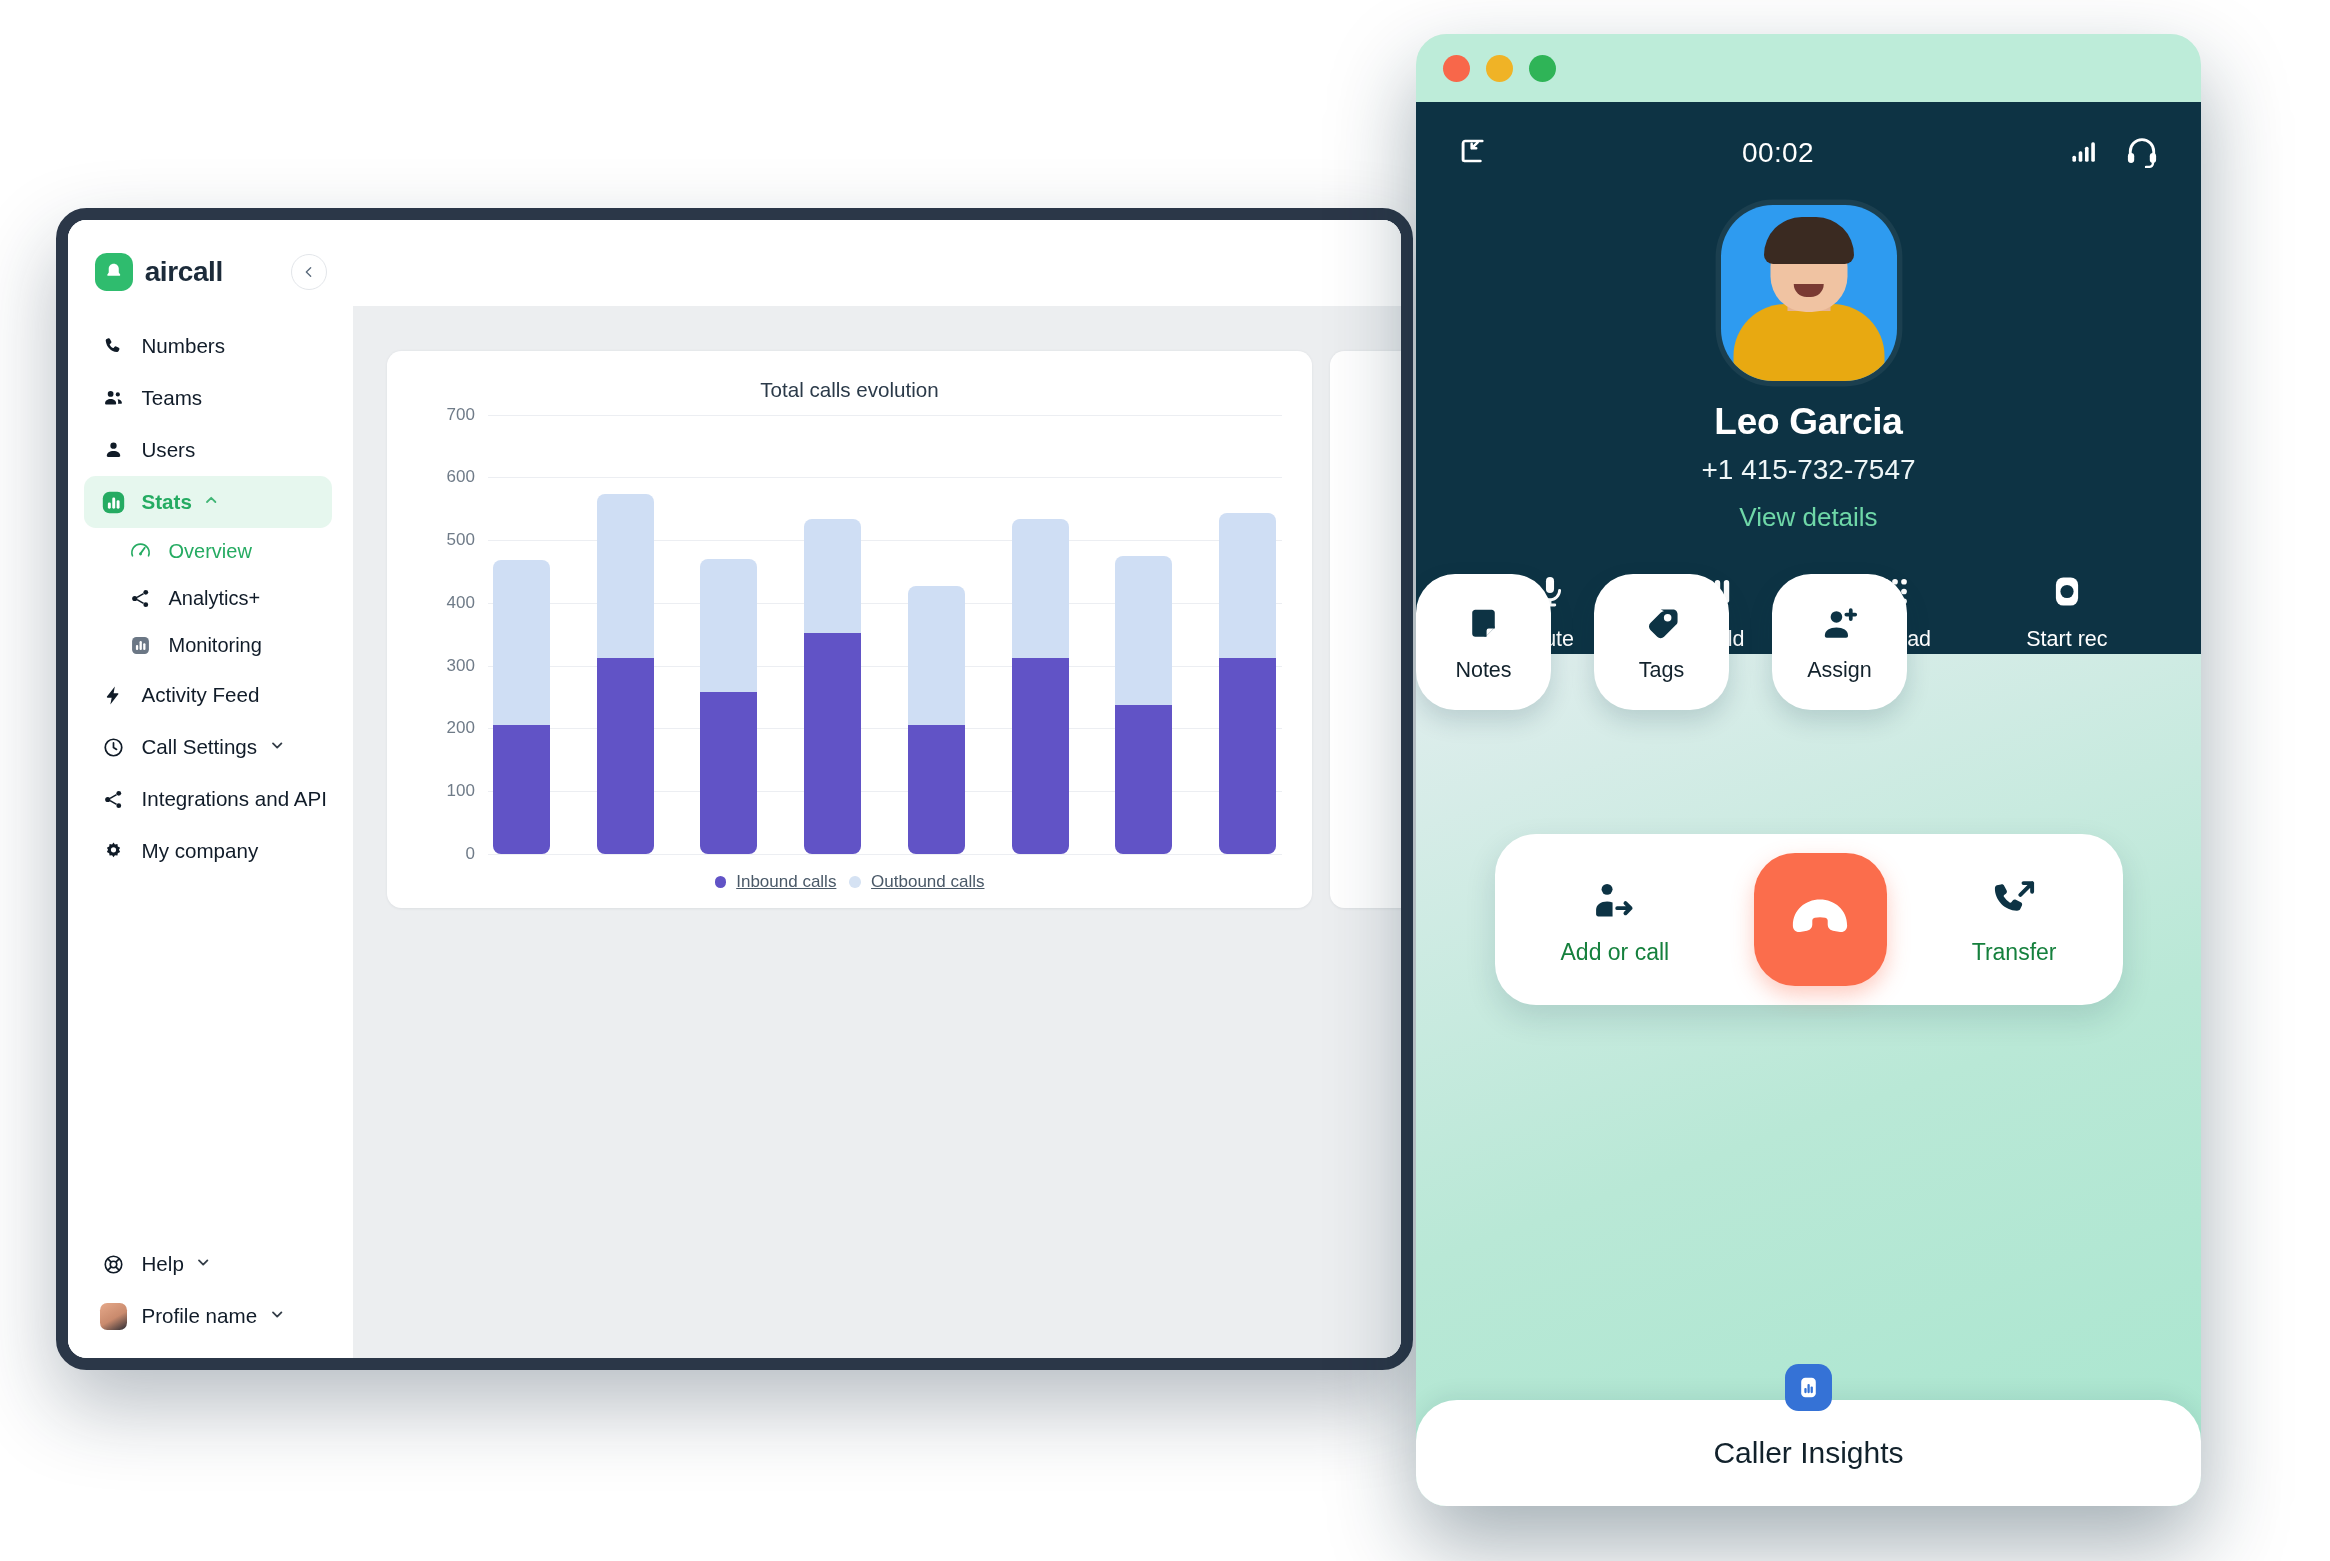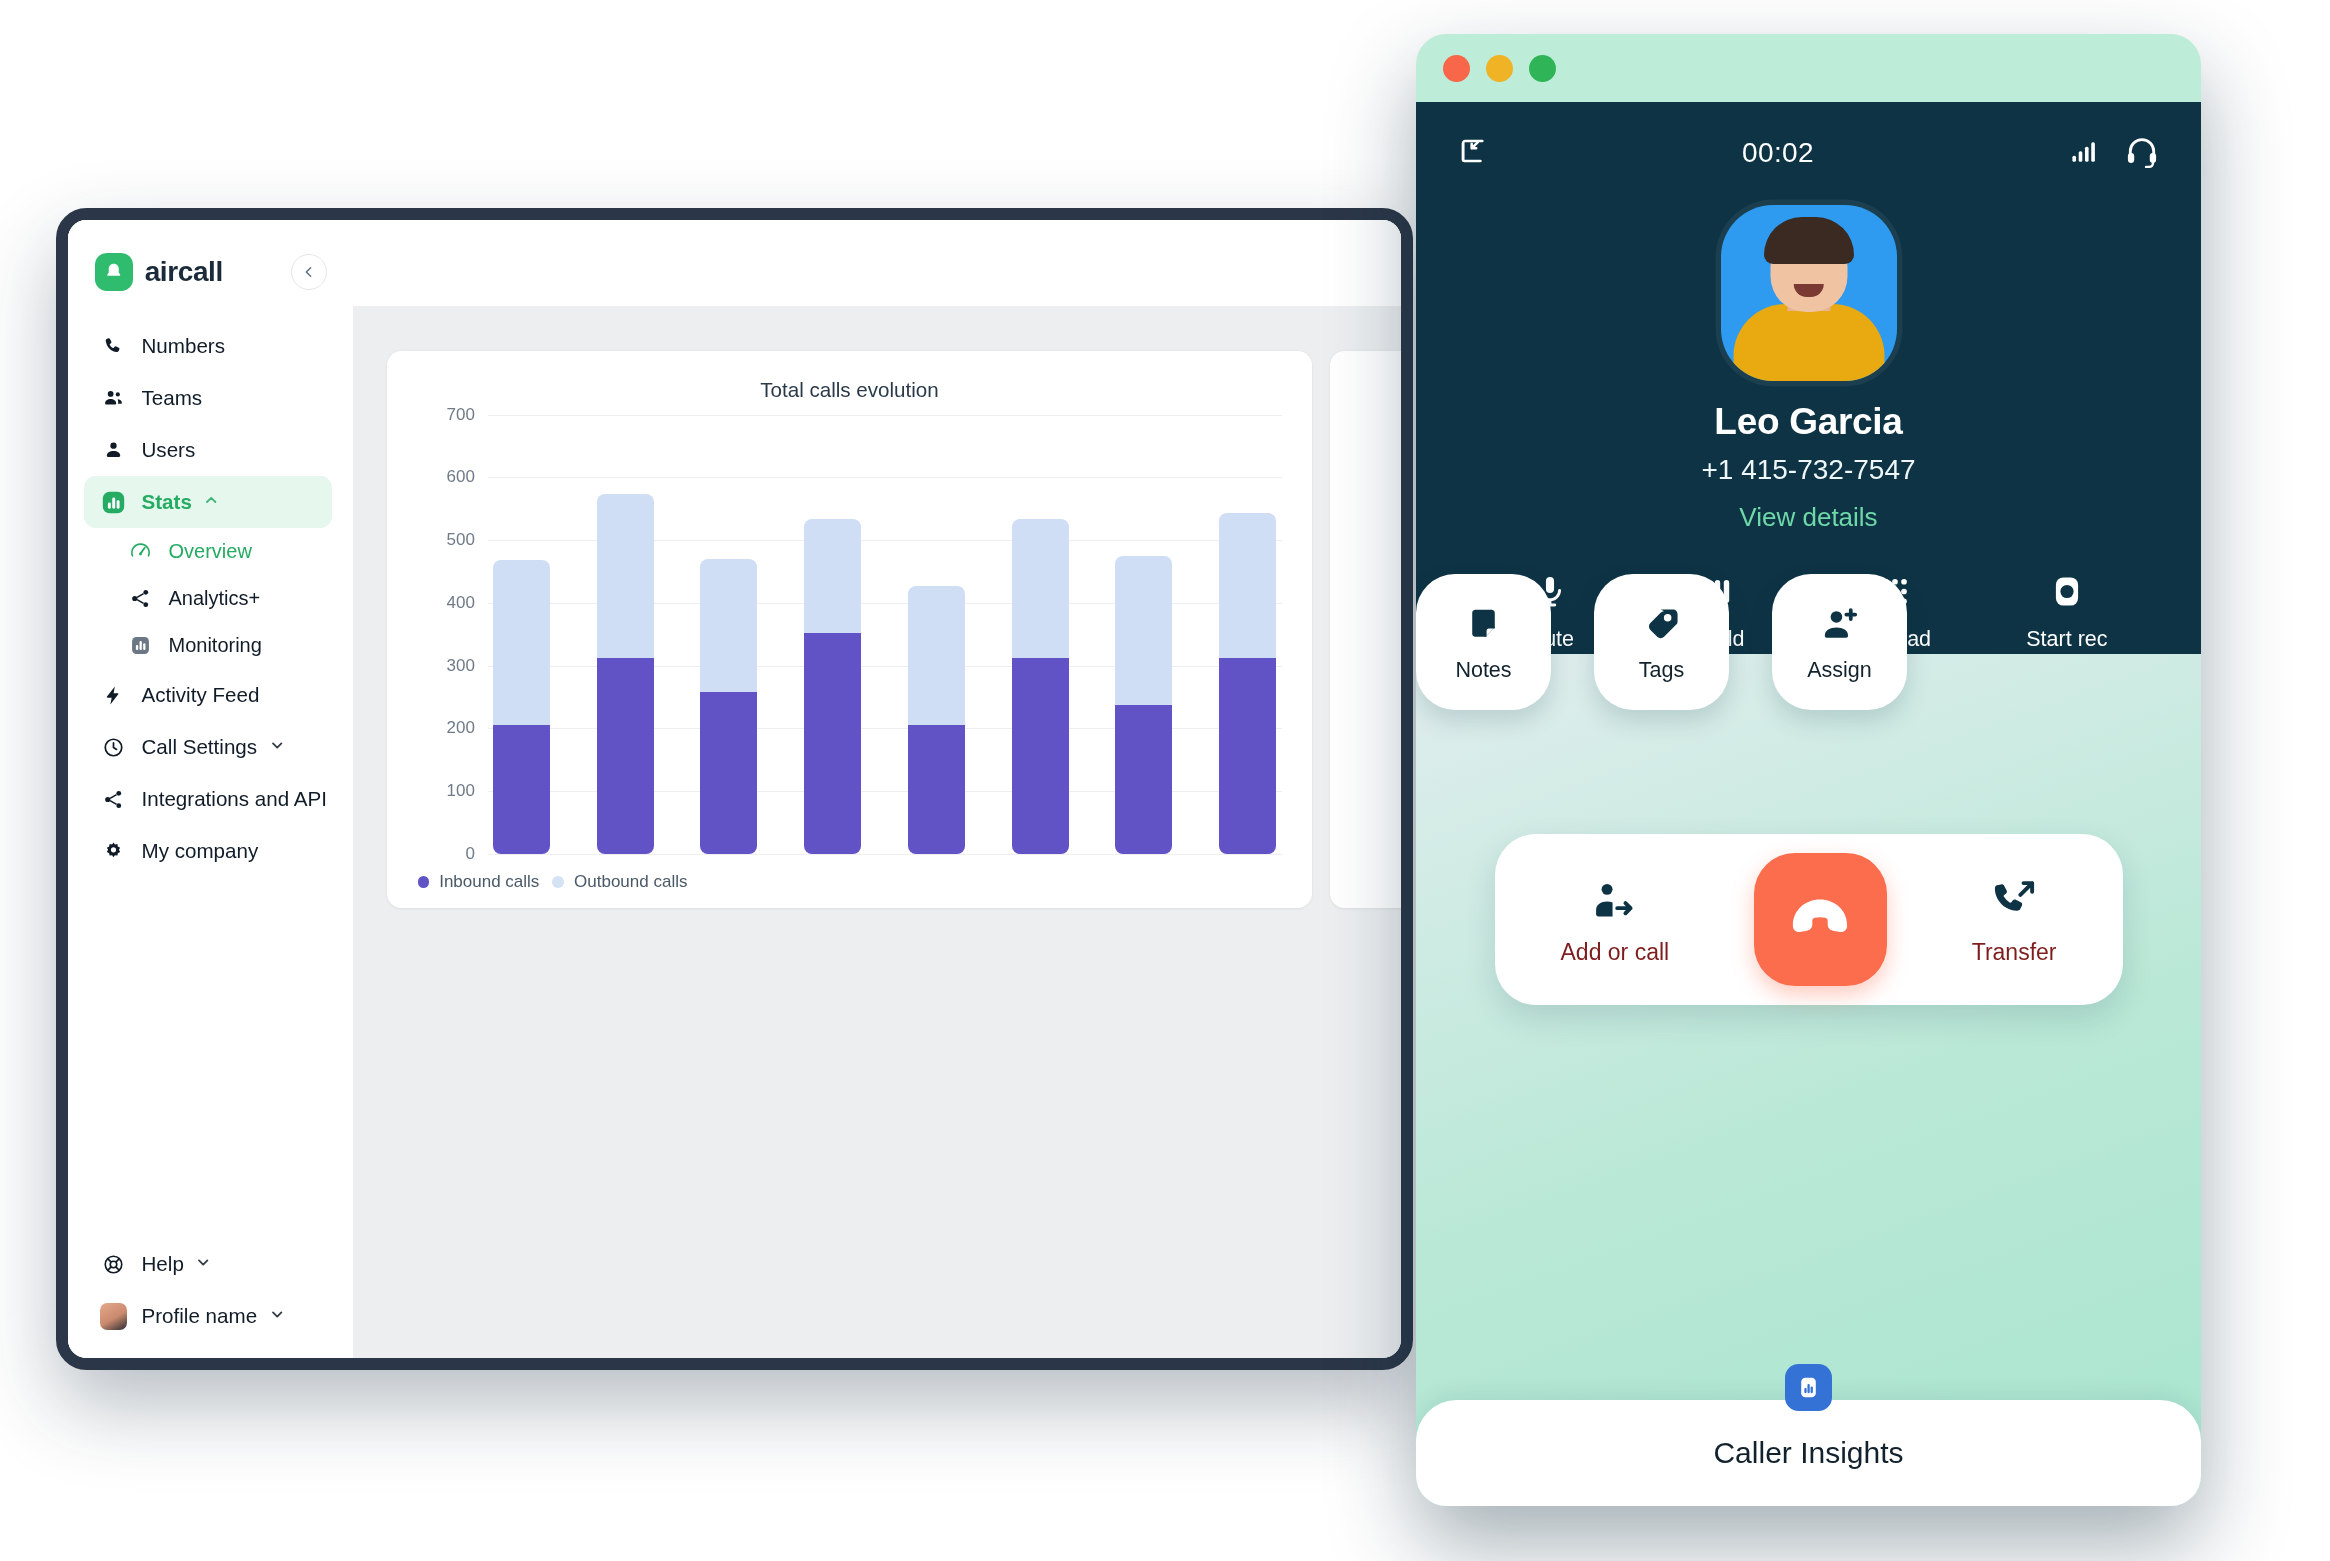--- a/index.html
+++ b/index.html
@@ -101,21 +101,21 @@
   .y-tick { position:absolute; right:12.6px; transform:translateY(-50%); }
   .plot {
     flex:1 1 auto; position:relative;
     border-left:0;
   }
   .gridline { position:absolute; left:0; right:0; height:0.9px; background:#eceef2; }
   .bars { position:absolute; left:0; right:0; bottom:0; top:0; display:flex; align-items:flex-end; justify-content:space-between; padding:0 5.4px; }
   .bar-col { position:relative; width:57px; flex:0 0 57px; height:100%; display:flex; flex-direction:column; justify-content:flex-end; }
   .seg-out { background:#cfdef4; border-radius:8px 8px 0 0; }
   .seg-in  { background:#6153c6; border-radius:0 0 8px 8px; }
-  .legend { display:flex; align-items:center; justify-content:flex-start; gap:13px; margin-top:18px; font-size:17px; color:#4a5968; }
+  .legend { display:flex; align-items:center; justify-content:center; gap:13px; margin-top:18px; font-size:17px; color:#4a5968;text-decoration:underline; }
   .legend span.dot { width:11.7px; height:11.7px; border-radius:50%; display:inline-block; margin-right:10px; vertical-align:middle; }
   .legend .li { display:flex; align-items:center; }
   .chart-card.ghost { width:269px; flex:0 0 269px; }
 
   
   .phone-window {
     position:absolute; left:1416px; top:34px;
     width:785px; height:1472px;
     border-radius:30.5px;
     overflow:hidden;
@@ -167,21 +167,21 @@
   .pill .plabel { font-size:21.5px; color:#12222c; margin-top:7.2px; }
 
   .phone-lower { flex:1 1 auto; position:relative; display:flex; flex-direction:column; align-items:center; }
   .action-bar {
     margin-top:180px; width:628px; height:171px; border-radius:41px; background:#fff;
     display:flex; align-items:center; justify-content:space-between; padding:0 66px;
     box-shadow:0 12.6px 30.5px rgba(13,51,68,.14);
   }
   .act { display:flex; flex-direction:column; align-items:center; }
   .act .aglyph { height:56px; display:flex; align-items:center; justify-content:center; }
-  .act .alabel { font-size:23px; color:#7f1d1d; margin-top:9px; }
+  .act .alabel { font-size:23px; color:#15803d; margin-top:9px; }
   .hangup {
     width:133px; height:133px; border-radius:41px; background:#fb6d4c;
     display:flex; align-items:center; justify-content:center;
     box-shadow:0 9px 21.5px rgba(251,109,76,.35);
   }
 
   .insights-wrap { position:absolute; left:0; right:0; bottom:0; display:flex; flex-direction:column; align-items:center; }
   .insights-badge {
     width:47px; height:47px; border-radius:13.5px; background:#3572d6;
     display:flex; align-items:center; justify-content:center;

